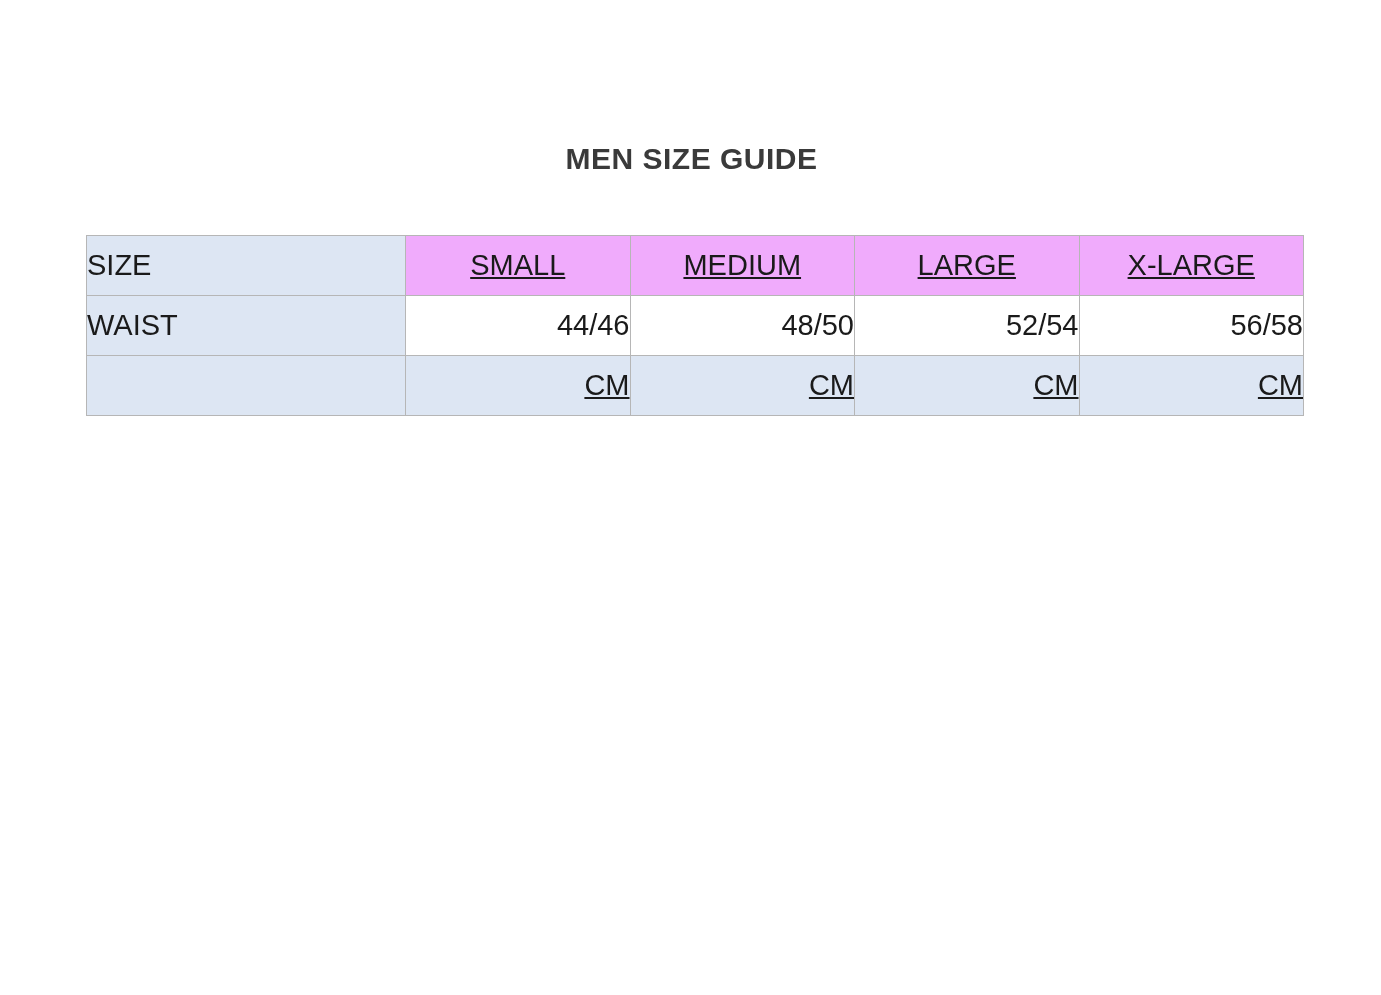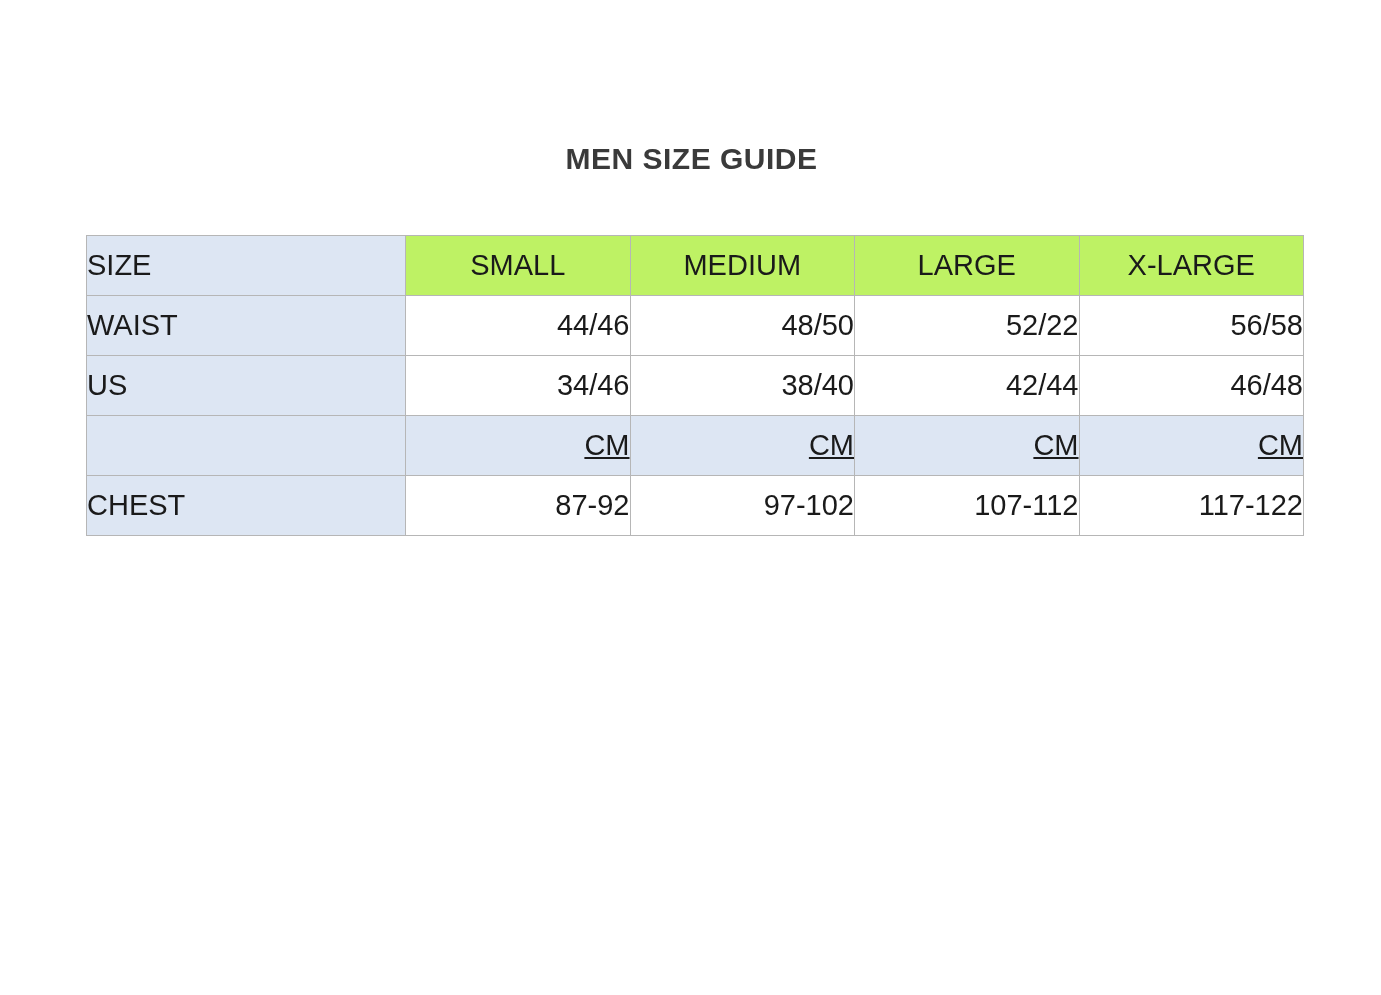--- a/index.html
+++ b/index.html
@@ -55,22 +55,23 @@
     text-align: left;
     padding-left: 12px;
     width: 318px;
   }
   td.value-cell {
     background: #ffffff;
     text-align: right;
     width: 225px;
   }
   td.head-cell {
-    background: #bef264;
+    background: #f0abfc;
     text-align: center;
+    text-decoration: underline;
   }
   tr.unit-row td.value-cell {
     background: #dde6f3;
     text-decoration: underline;
   }
   tr.unit-row td.label-cell {
     background: #dde6f3;
   }
 </style>
 </head>
@@ -88,48 +89,34 @@
           <td class="head-cell">SMALL</td>
           <td class="head-cell">MEDIUM</td>
           <td class="head-cell">LARGE</td>
           <td class="head-cell">X-LARGE</td>
         </tr>
 
         <tr>
           <td class="label-cell">WAIST</td>
           <td class="value-cell">44/46</td>
           <td class="value-cell">48/50</td>
-          <td class="value-cell">52/22</td>
+          <td class="value-cell">52/54</td>
           <td class="value-cell">56/58</td>
         </tr>
 
 
-        <tr>
-          <td class="label-cell">US</td>
-          <td class="value-cell">34/46</td>
-          <td class="value-cell">38/40</td>
-          <td class="value-cell">42/44</td>
-          <td class="value-cell">46/48</td>
-        </tr>
 
         <tr class="unit-row">
           <td class="label-cell"></td>
           <td class="value-cell">CM</td>
           <td class="value-cell">CM</td>
           <td class="value-cell">CM</td>
           <td class="value-cell">CM</td>
         </tr>
 
 
-        <tr>
-          <td class="label-cell">CHEST</td>
-          <td class="value-cell">87-92</td>
-          <td class="value-cell">97-102</td>
-          <td class="value-cell">107-112</td>
-          <td class="value-cell">117-122</td>
-        </tr>
 
 
       </tbody>
     </table>
   </div>
 
 </div>
 
 </body></html>

